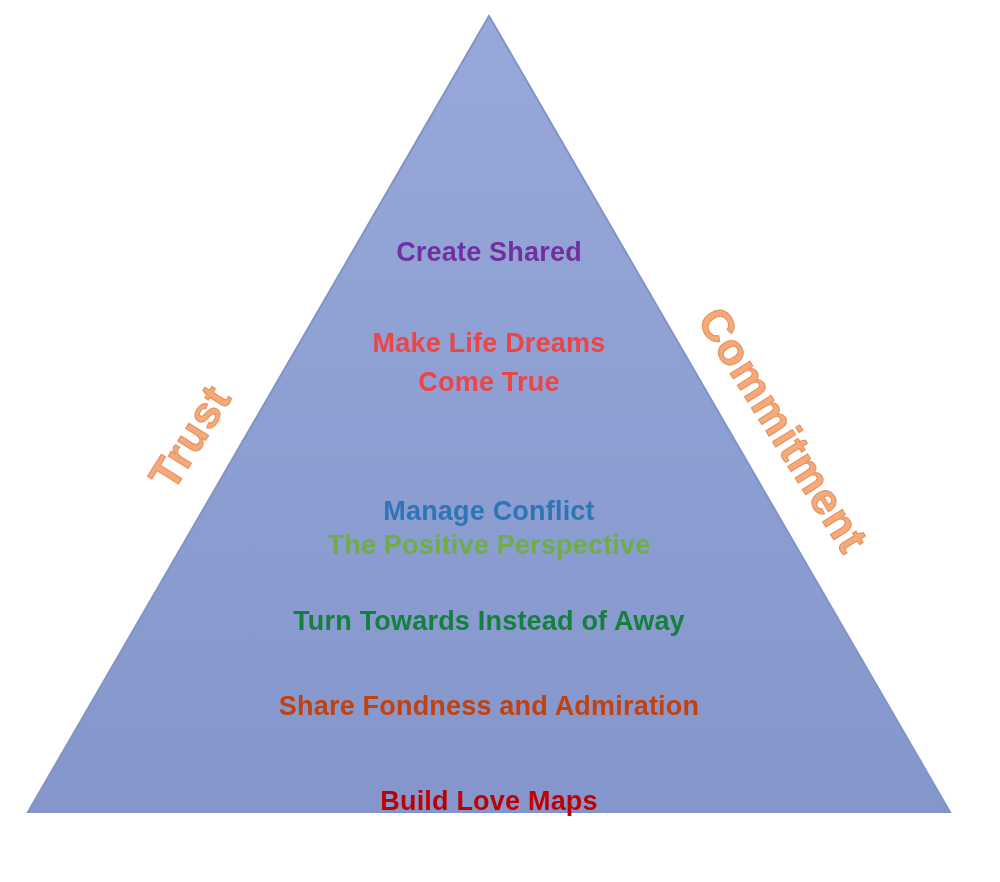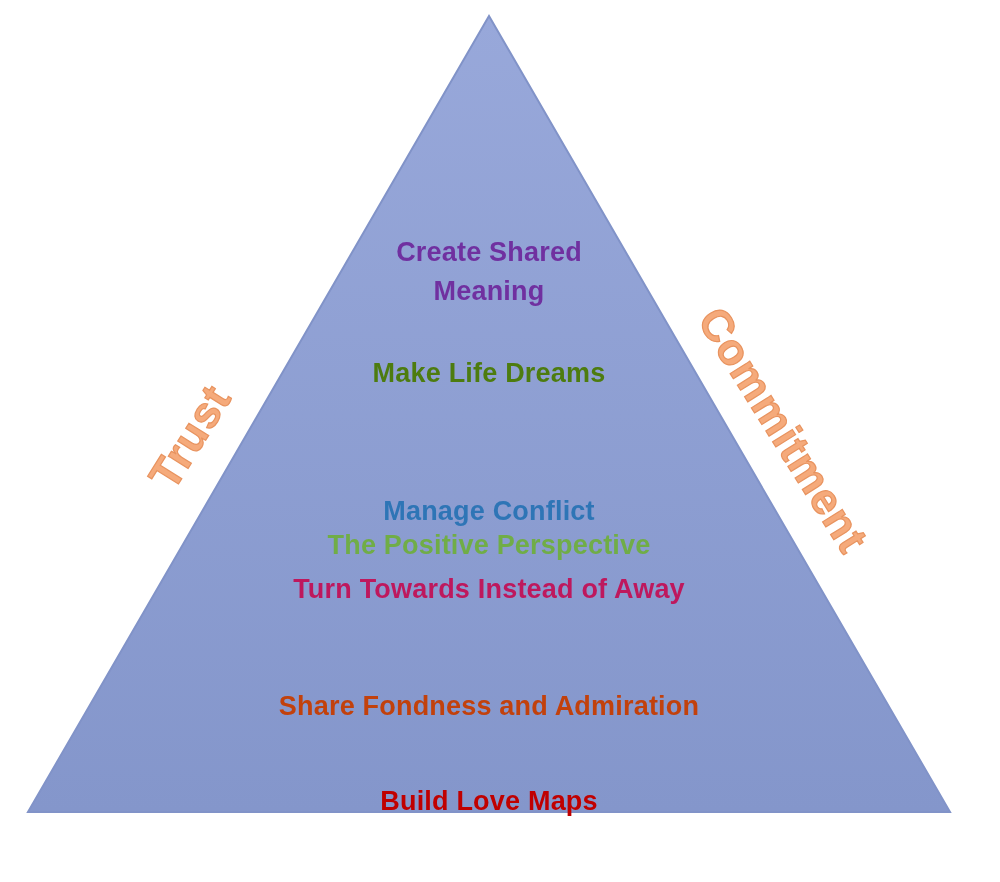--- a/index.html
+++ b/index.html
@@ -62,36 +62,36 @@
       <linearGradient id="pyramidGrad" x1="0" y1="0" x2="0" y2="1">
         <stop offset="0" stop-color="#98A8DA"></stop>
         <stop offset="1" stop-color="#8496CB"></stop>
       </linearGradient>
     </defs>
     <polygon points="489,16 28,812 950,812" fill="url(#pyramidGrad)" stroke-width="2" stroke="#8193C8"></polygon>
   </svg>
 
   <div class="level" style="top: 233px; color: rgb(112, 48, 160);">
     <span>Create Shared</span>
-    <span>Meaning</span>
   </div>
 
-  <div class="level" style="top: 354px; color: #4d7c0f;">
+  <div class="level" style="top: 324px; color: #ef4444;">
     <span>Make Life Dreams</span>
+    <span>Come True</span>
   </div>
 
   <div class="level" style="top: 452px; color: rgb(46, 117, 182); margin-top: 40px;">
     <span>Manage Conflict</span>
   </div>
 
   <div class="level" style="top: 526px; color: rgb(112, 173, 71); text-align: center;">
     <span>The Positive Perspective</span>
   </div>
 
-  <div class="level" style="top: 570px; color: #be185d;">
+  <div class="level" style="top: 602px; color: #15803d;">
     <span>Turn Towards Instead of Away</span>
   </div>
 
   <div class="level" style="top: 687px; color: #c2410c;">
     <span>Share Fondness and Admiration</span>
   </div>
 
   <div class="level" style="top: 782px; color: rgb(192, 0, 0);">
     <span>Build Love Maps</span>
   </div>

